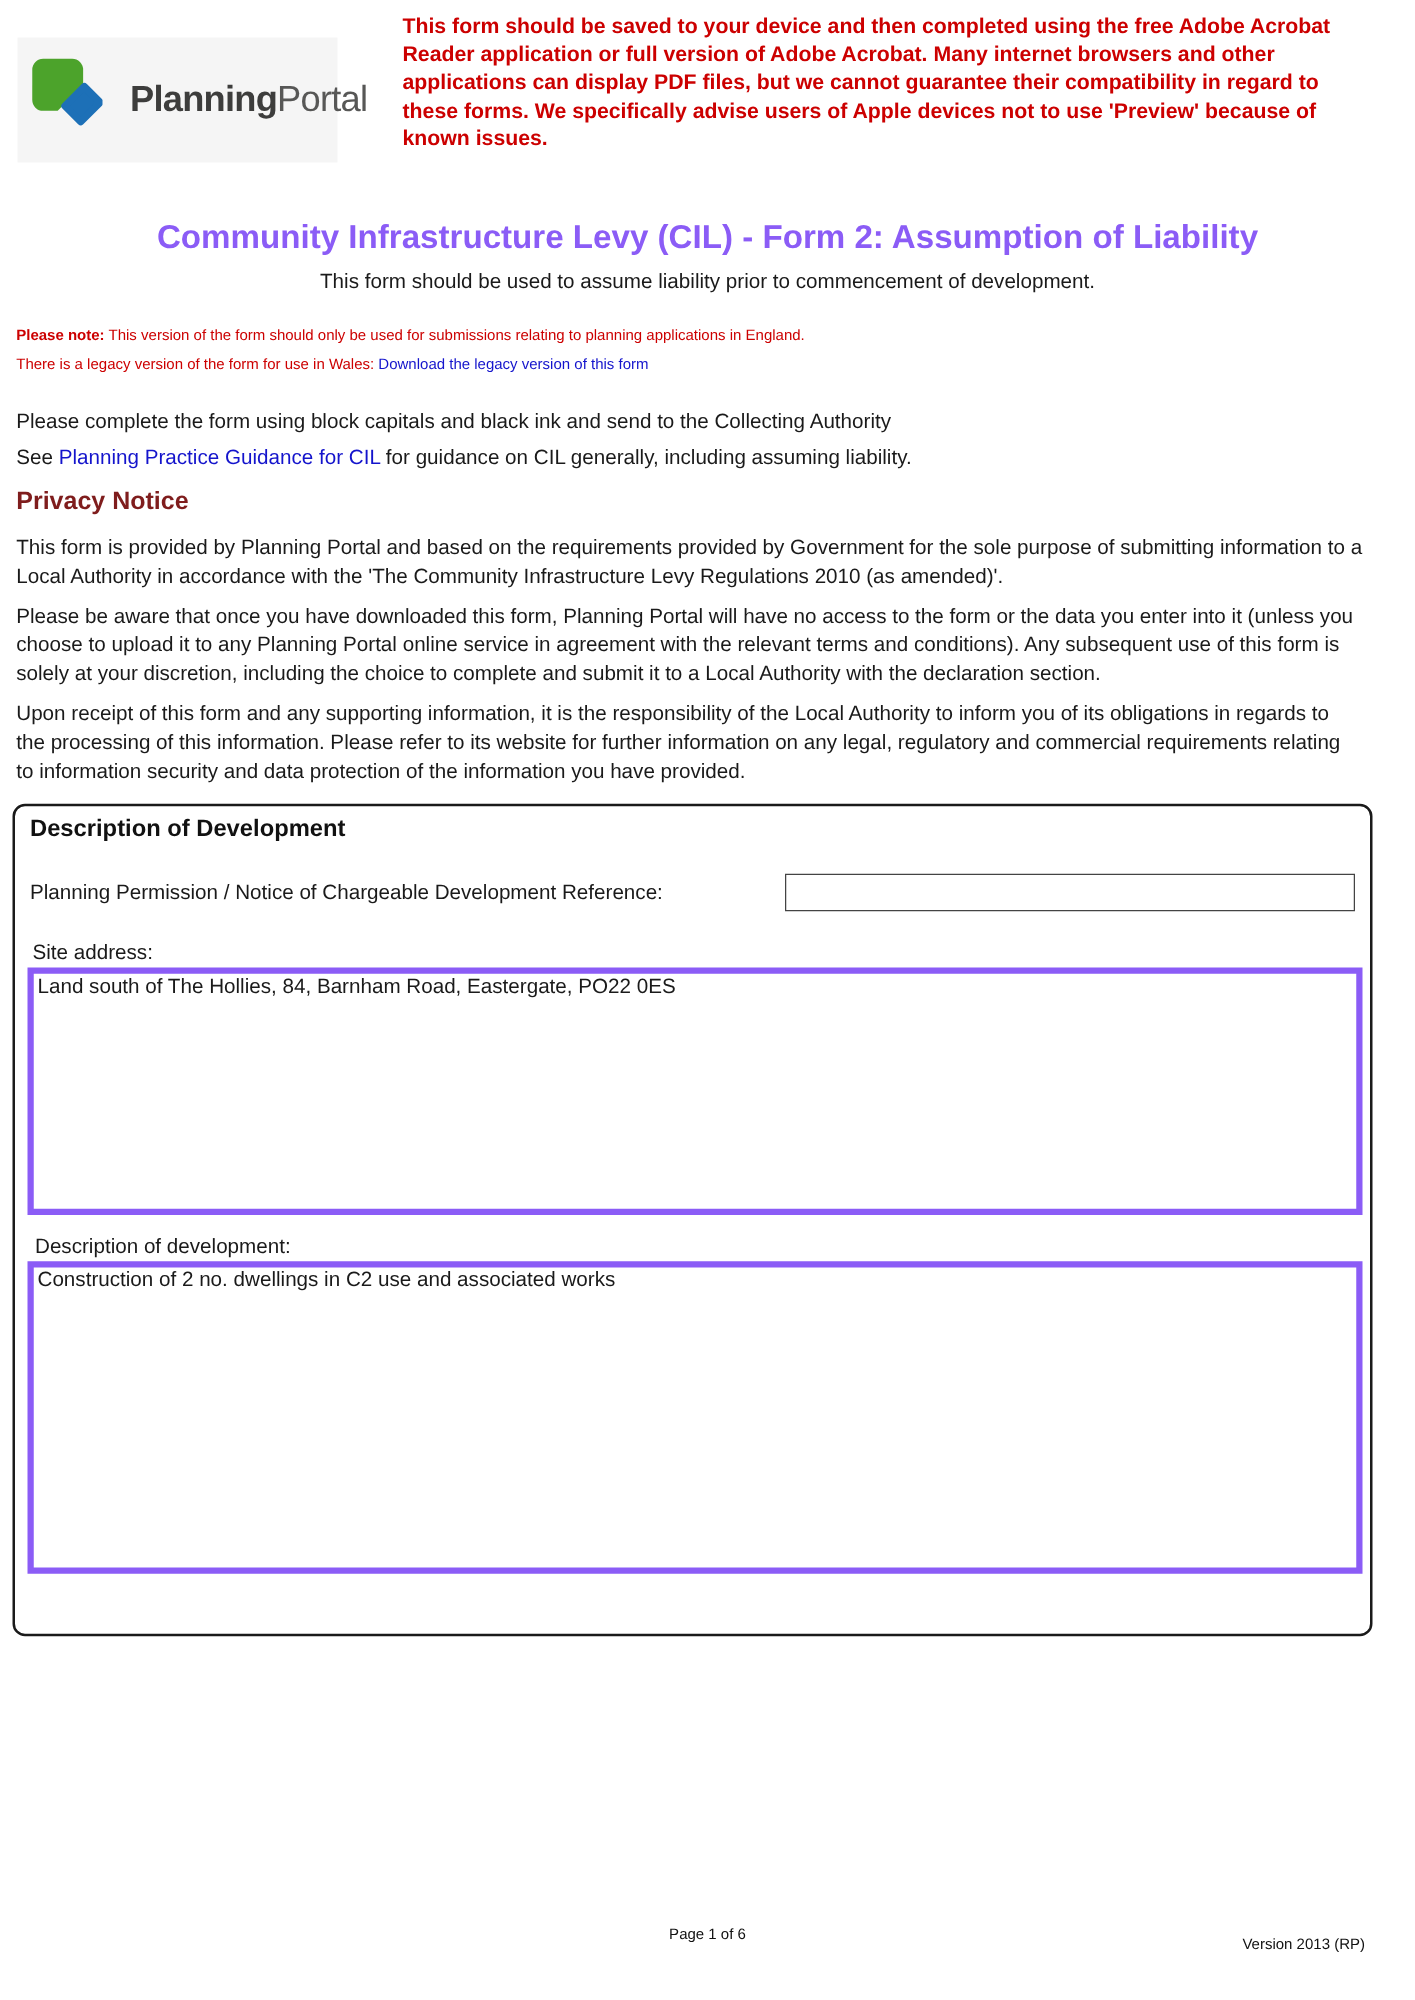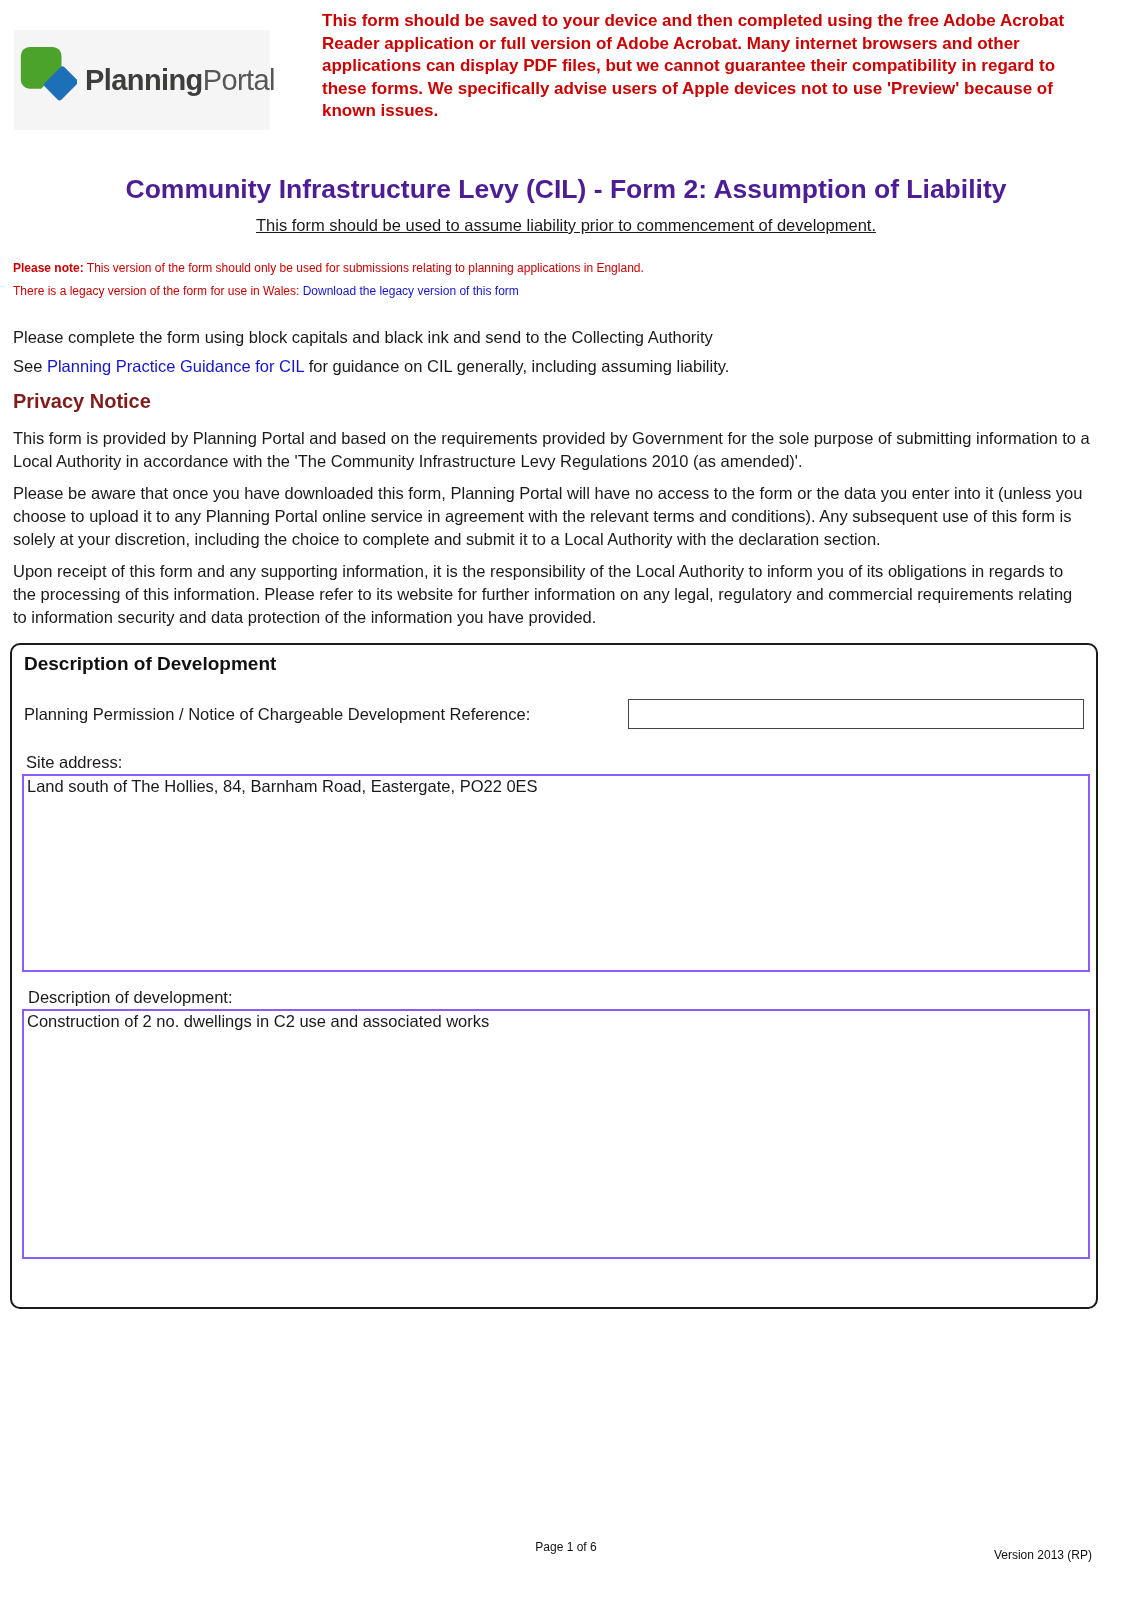--- a/index.html
+++ b/index.html
@@ -11,37 +11,36 @@
     position:relative;
     overflow:hidden;
   }
   .page { position:relative; width:1132px; height:1600px; }
 
   
   .header { display:flex; align-items:flex-start; }
   .logo {
     width:256px; height:100px; margin:30px 0 0 14px;
     background:#f5f5f5;
-    display:flex; align-items:center; gap:8px; padding-left:6px;
+    display:flex; align-items:center; gap:22px; padding-left:6px;
     flex:none;
-    justify-content:center;
   }
   .logo-text { font-size:29px; color:#3d3d3c; letter-spacing:-0.6px; white-space:nowrap; }
   .logo-bold { font-weight:bold; color:#3d3d3c; }
   .logo-light { font-weight:normal; color:#575756; }
   .warning {
     margin:10px 40px 0 52px;
     width:772px;
     color:#cc0000; font-weight:bold;
     font-size:17px; line-height:22.6px;
   }
 
   
-  .title { margin-top:44px; text-align:center; font-size:26.5px; font-weight:bold; color:#4c1d95; }
-  .subtitle { margin-top:11px; text-align:center; font-size:16.5px;text-decoration:underline; }
+  .title { margin-top:44px; text-align:center; font-size:26.5px; font-weight:bold; color:#8b5cf6; }
+  .subtitle { margin-top:11px; text-align:center; font-size:16.5px; }
 
   
   .note { margin:22px 42px 0 13px; color:#cc0000; font-size:12px; line-height:23px; }
   .bold { font-weight:bold; }
   .link { color:#1414cc; text-decoration:none; cursor:pointer; }
 
   
   .intro { margin:25px 42px 0 13px; font-size:16.5px; }
   .see-line { margin-top:10px; }
 
@@ -62,21 +61,21 @@
   .ref-row { display:flex; align-items:center; margin-top:24px; }
   .field-label { font-size:16.5px; }
   .ref-input {
     margin-left:auto; width:456px; height:30px;
     border:1px solid #444; background:#fff;
     font-family:inherit; font-size:16px; padding:0 4px; color:#1a1a1a;
   }
   .site-label { margin-top:24px; margin-left:2px; }
   .area {
     display:block; width:1068px; margin-left:-2px;
-    border:2px solid #8b5cf6; background:#fff;
+    border:5px solid #8b5cf6; background:#fff;
     font-family:inherit; font-size:16.5px; color:#1a1a1a;
     padding:1px 3px; resize:none; overflow:hidden;
   }
   .site-area { height:198px; margin-top:2px; }
   .desc-label { margin-top:16px; margin-left:4px; }
   .desc-area { height:250px; margin-top:2px; }
 
   
   .page-num { position:absolute; left:0; right:0; bottom:46px; text-align:center; font-size:12px; color:#111; }
   .version { position:absolute; right:40px; bottom:38px; font-size:12px; color:#111; }

